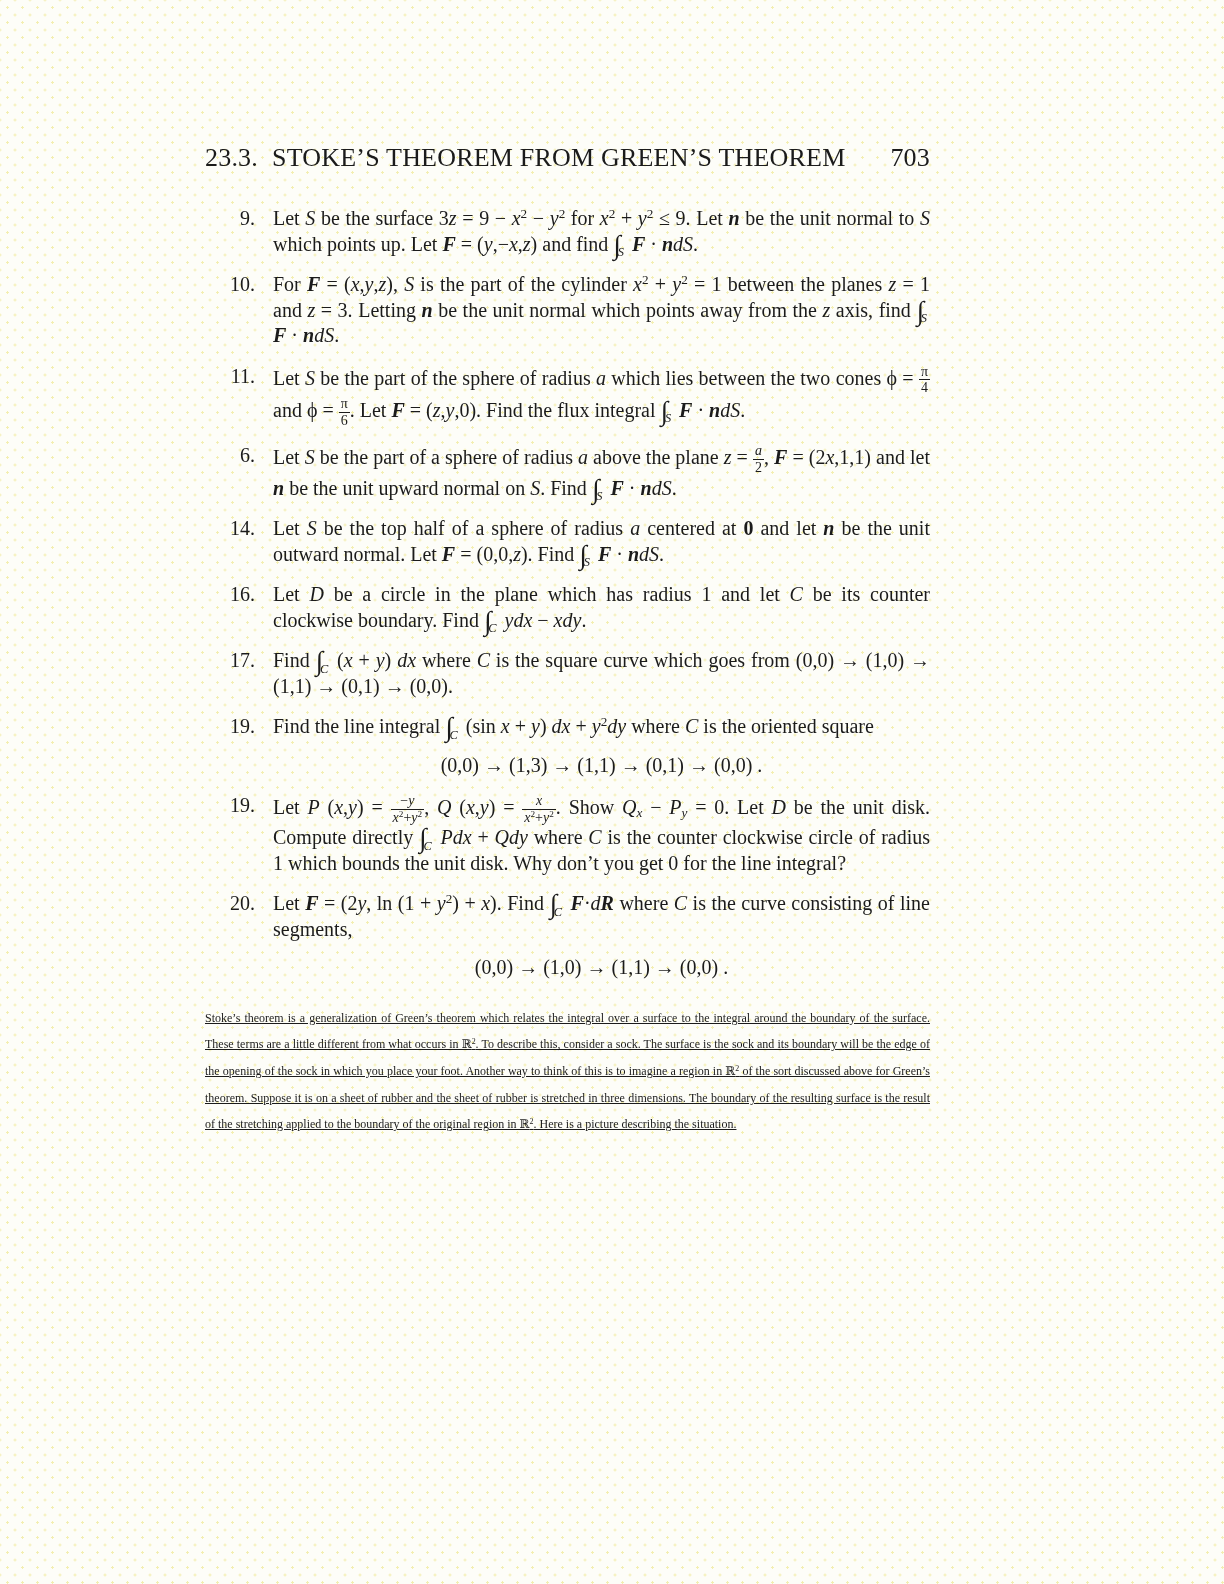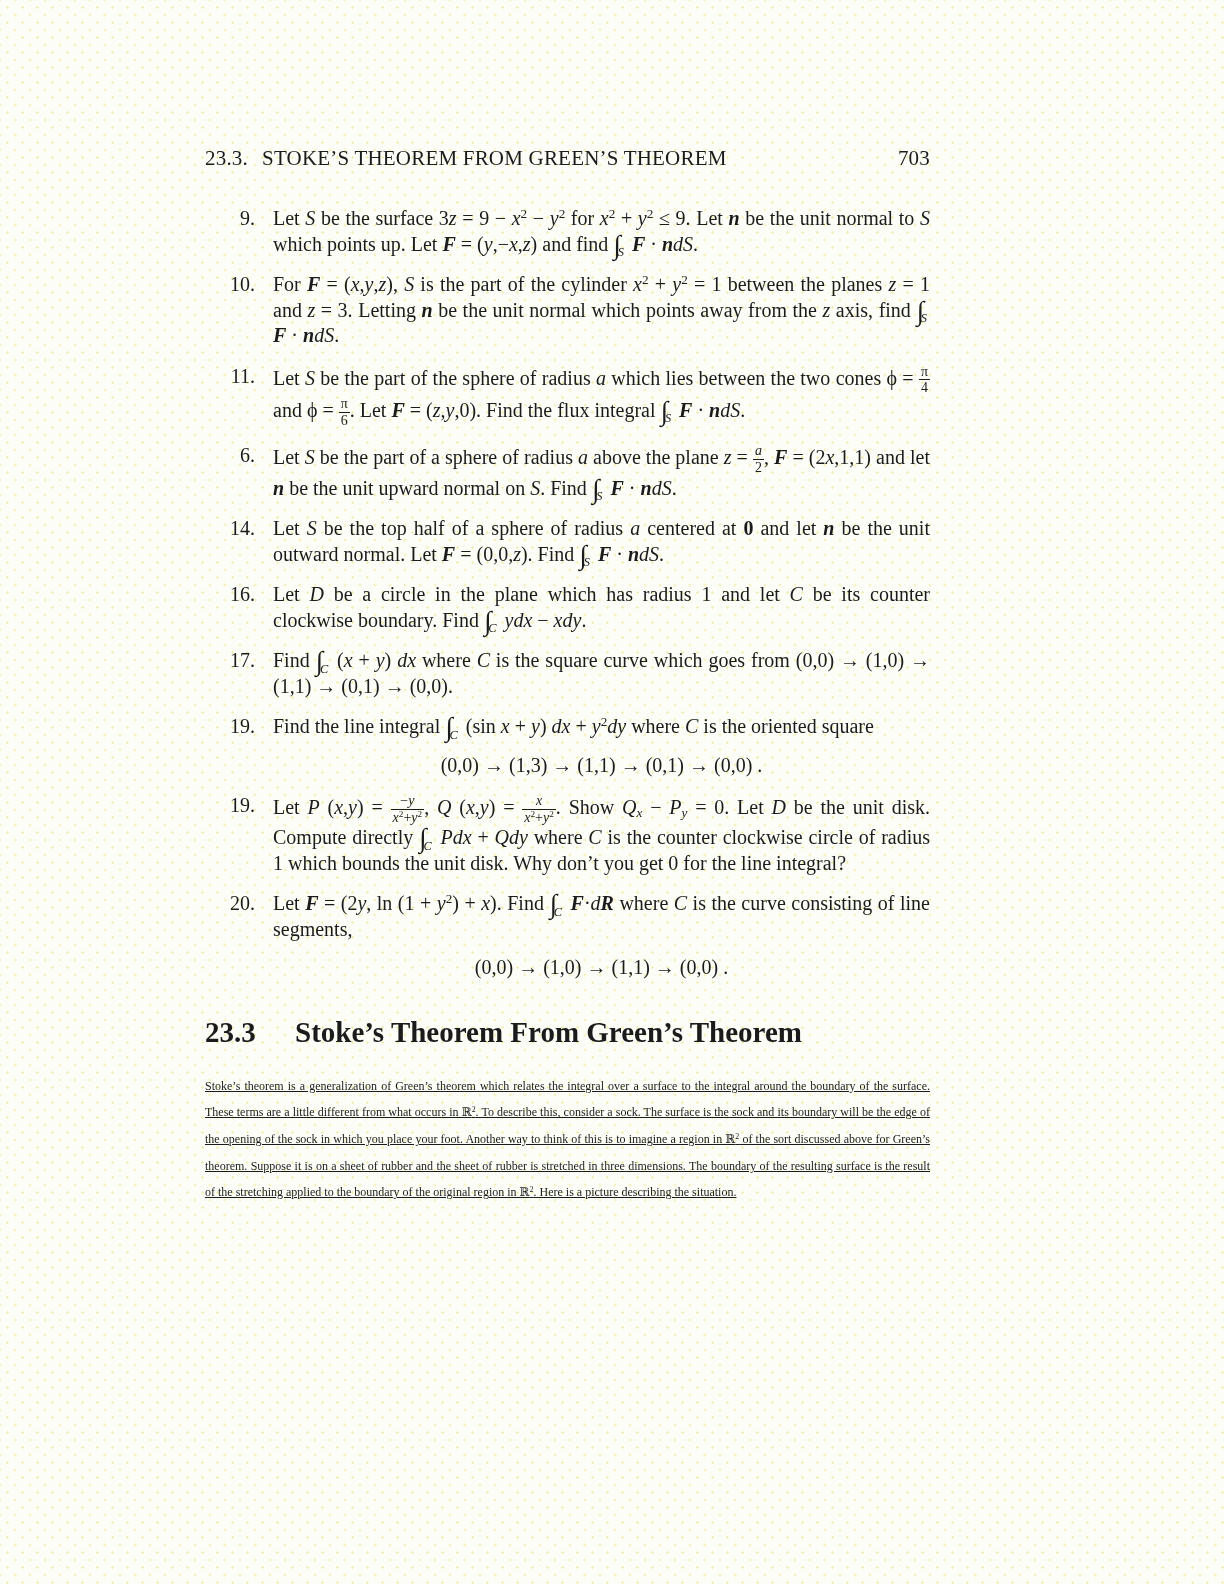--- a/index.html
+++ b/index.html
@@ -17,21 +17,21 @@
     background-color:#fdfdf8;
     background-image:
       radial-gradient(circle, rgba(228,216,70,0.40) 1px, rgba(0,0,0,0) 1.4px),
       radial-gradient(circle, rgba(228,216,70,0.40) 1px, rgba(0,0,0,0) 1.4px);
     background-size:15px 15px;
     background-position:0 0, 7.5px 7.5px;
     overflow:hidden;
   }
   .running-header{
     display:flex;justify-content:space-between;align-items:flex-start;
-    font-size:21px;line-height:24px;letter-spacing:0.2px;
+    font-size:26px;line-height:24px;letter-spacing:0.2px;
   }
   .rh-left .rh-num{margin-right:14px;}
   .problems{
     list-style:none;margin:36px 0 0 0;padding:0;
     display:flex;flex-direction:column;gap:15px;
     font-size:20px;line-height:25.5px;
   }
   .problem{display:flex;align-items:flex-start;}
   .pnum{flex:0 0 50px;text-align:right;}
   .ptext{flex:1;margin-left:18px;text-align:justify;}
@@ -106,20 +106,16 @@
     <li class="problem">
       <span class="pnum">19.</span>
       <div class="ptext">Let <i>P</i> (<i>x</i>,<i>y</i>) = <span class="frac"><span class="fn">−<i>y</i></span><span class="fd"><i>x</i><sup>2</sup>+<i>y</i><sup>2</sup></span></span>, <i>Q</i> (<i>x</i>,<i>y</i>) = <span class="frac"><span class="fn"><i>x</i></span><span class="fd"><i>x</i><sup>2</sup>+<i>y</i><sup>2</sup></span></span>.  Show <i>Q</i><sub><i>x</i></sub> − <i>P</i><sub><i>y</i></sub> = 0.  Let <i>D</i> be the unit disk. Compute directly <span class="int">∫</span><sub class="isub"><i>C</i></sub> <i>Pdx</i> + <i>Qdy</i> where <i>C</i> is the counter clockwise circle of radius 1 which bounds the unit disk. Why don’t you get 0 for the line integral?</div>
     </li>
     <li class="problem">
       <span class="pnum">20.</span>
       <div class="ptext">Let <span class="v">F</span> = (2<i>y</i>, ln (1 + <i>y</i><sup>2</sup>) + <i>x</i>). Find <span class="int">∫</span><sub class="isub"><i>C</i></sub> <span class="v">F</span>·<i>d</i><span class="v">R</span> where <i>C</i> is the curve consisting of line segments,<span class="display">(0,0) → (1,0) → (1,1) → (0,0) .</span></div>
     </li>
   </ol>
 
-  <h2 class="section-heading">
-    <span class="sec-num">23.3</span>
-    <span class="sec-title">Stoke’s Theorem From Green’s Theorem</span>
-  </h2>
 
   <p class="body-text">Stoke’s theorem is a generalization of Green’s theorem which relates the integral over a surface to the integral around the boundary of the surface. These terms are a little different from what occurs in ℝ<sup>2</sup>. To describe this, consider a sock. The surface is the sock and its boundary will be the edge of the opening of the sock in which you place your foot. Another way to think of this is to imagine a region in ℝ<sup>2</sup> of the sort discussed above for Green’s theorem.  Suppose it is on a sheet of rubber and the sheet of rubber is stretched in three dimensions. The boundary of the resulting surface is the result of the stretching applied to the boundary of the original region in ℝ<sup>2</sup>. Here is a picture describing the situation.</p>
 
 </div>
 
 </body></html>

